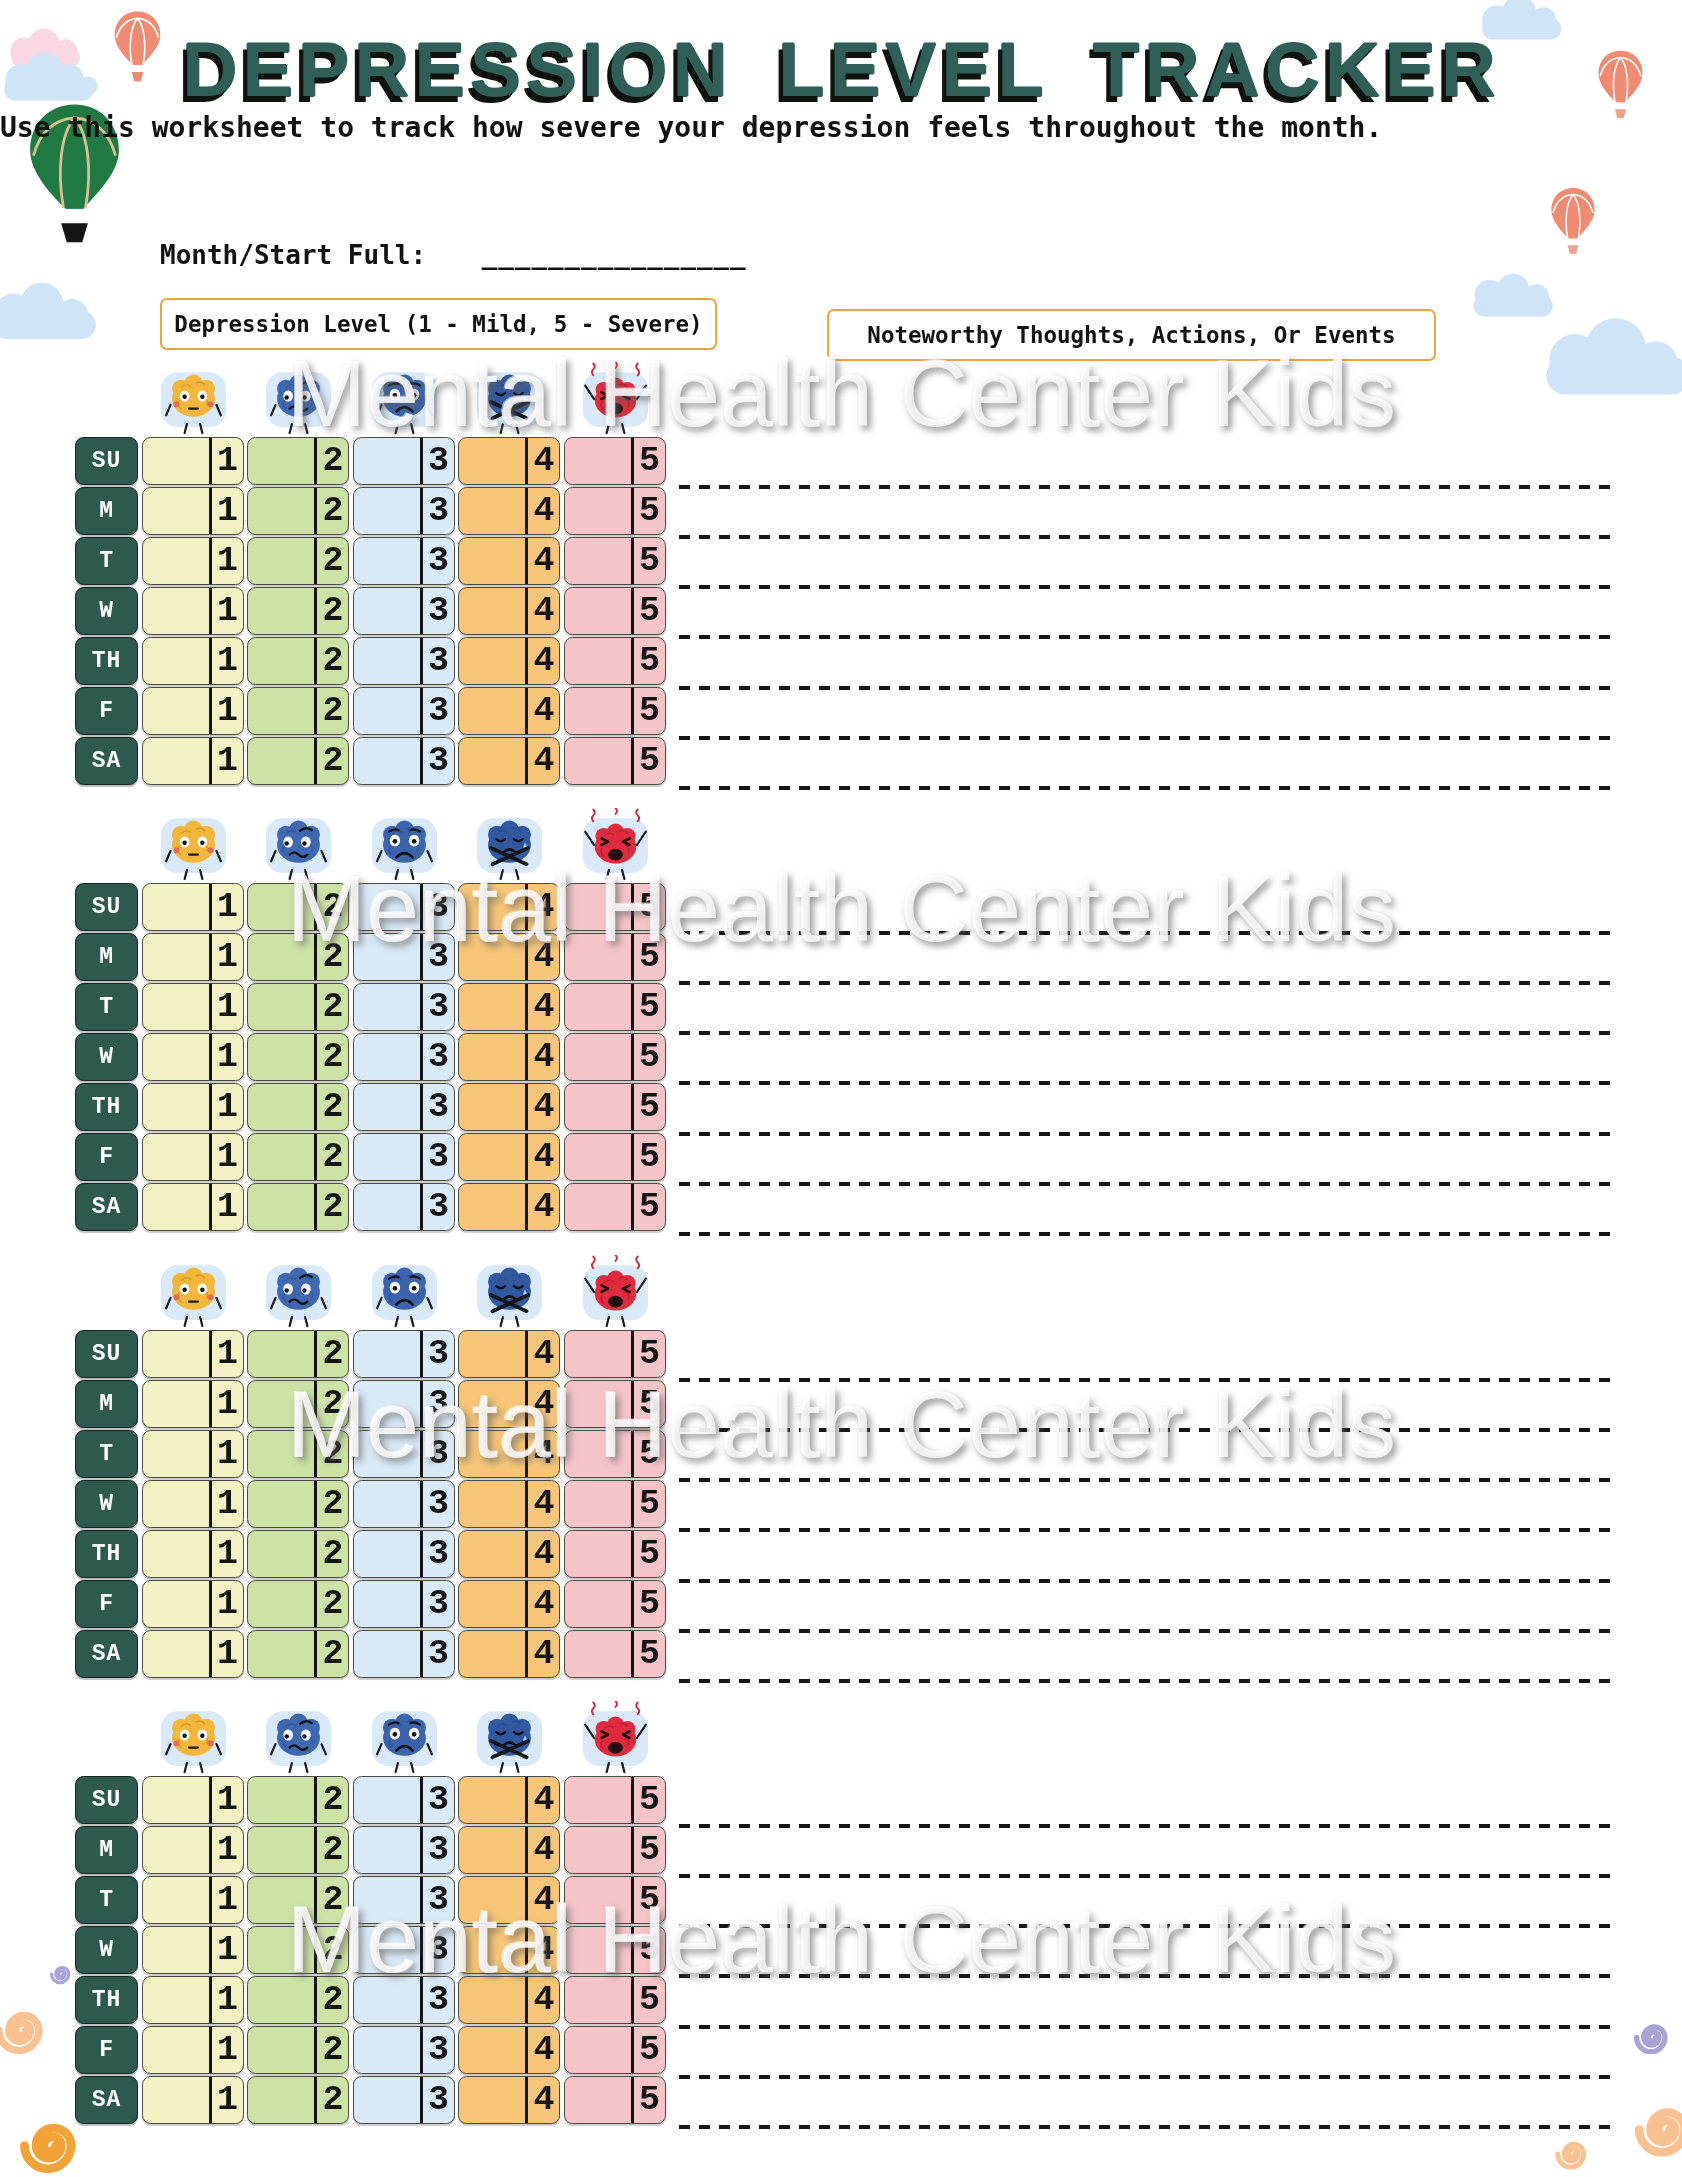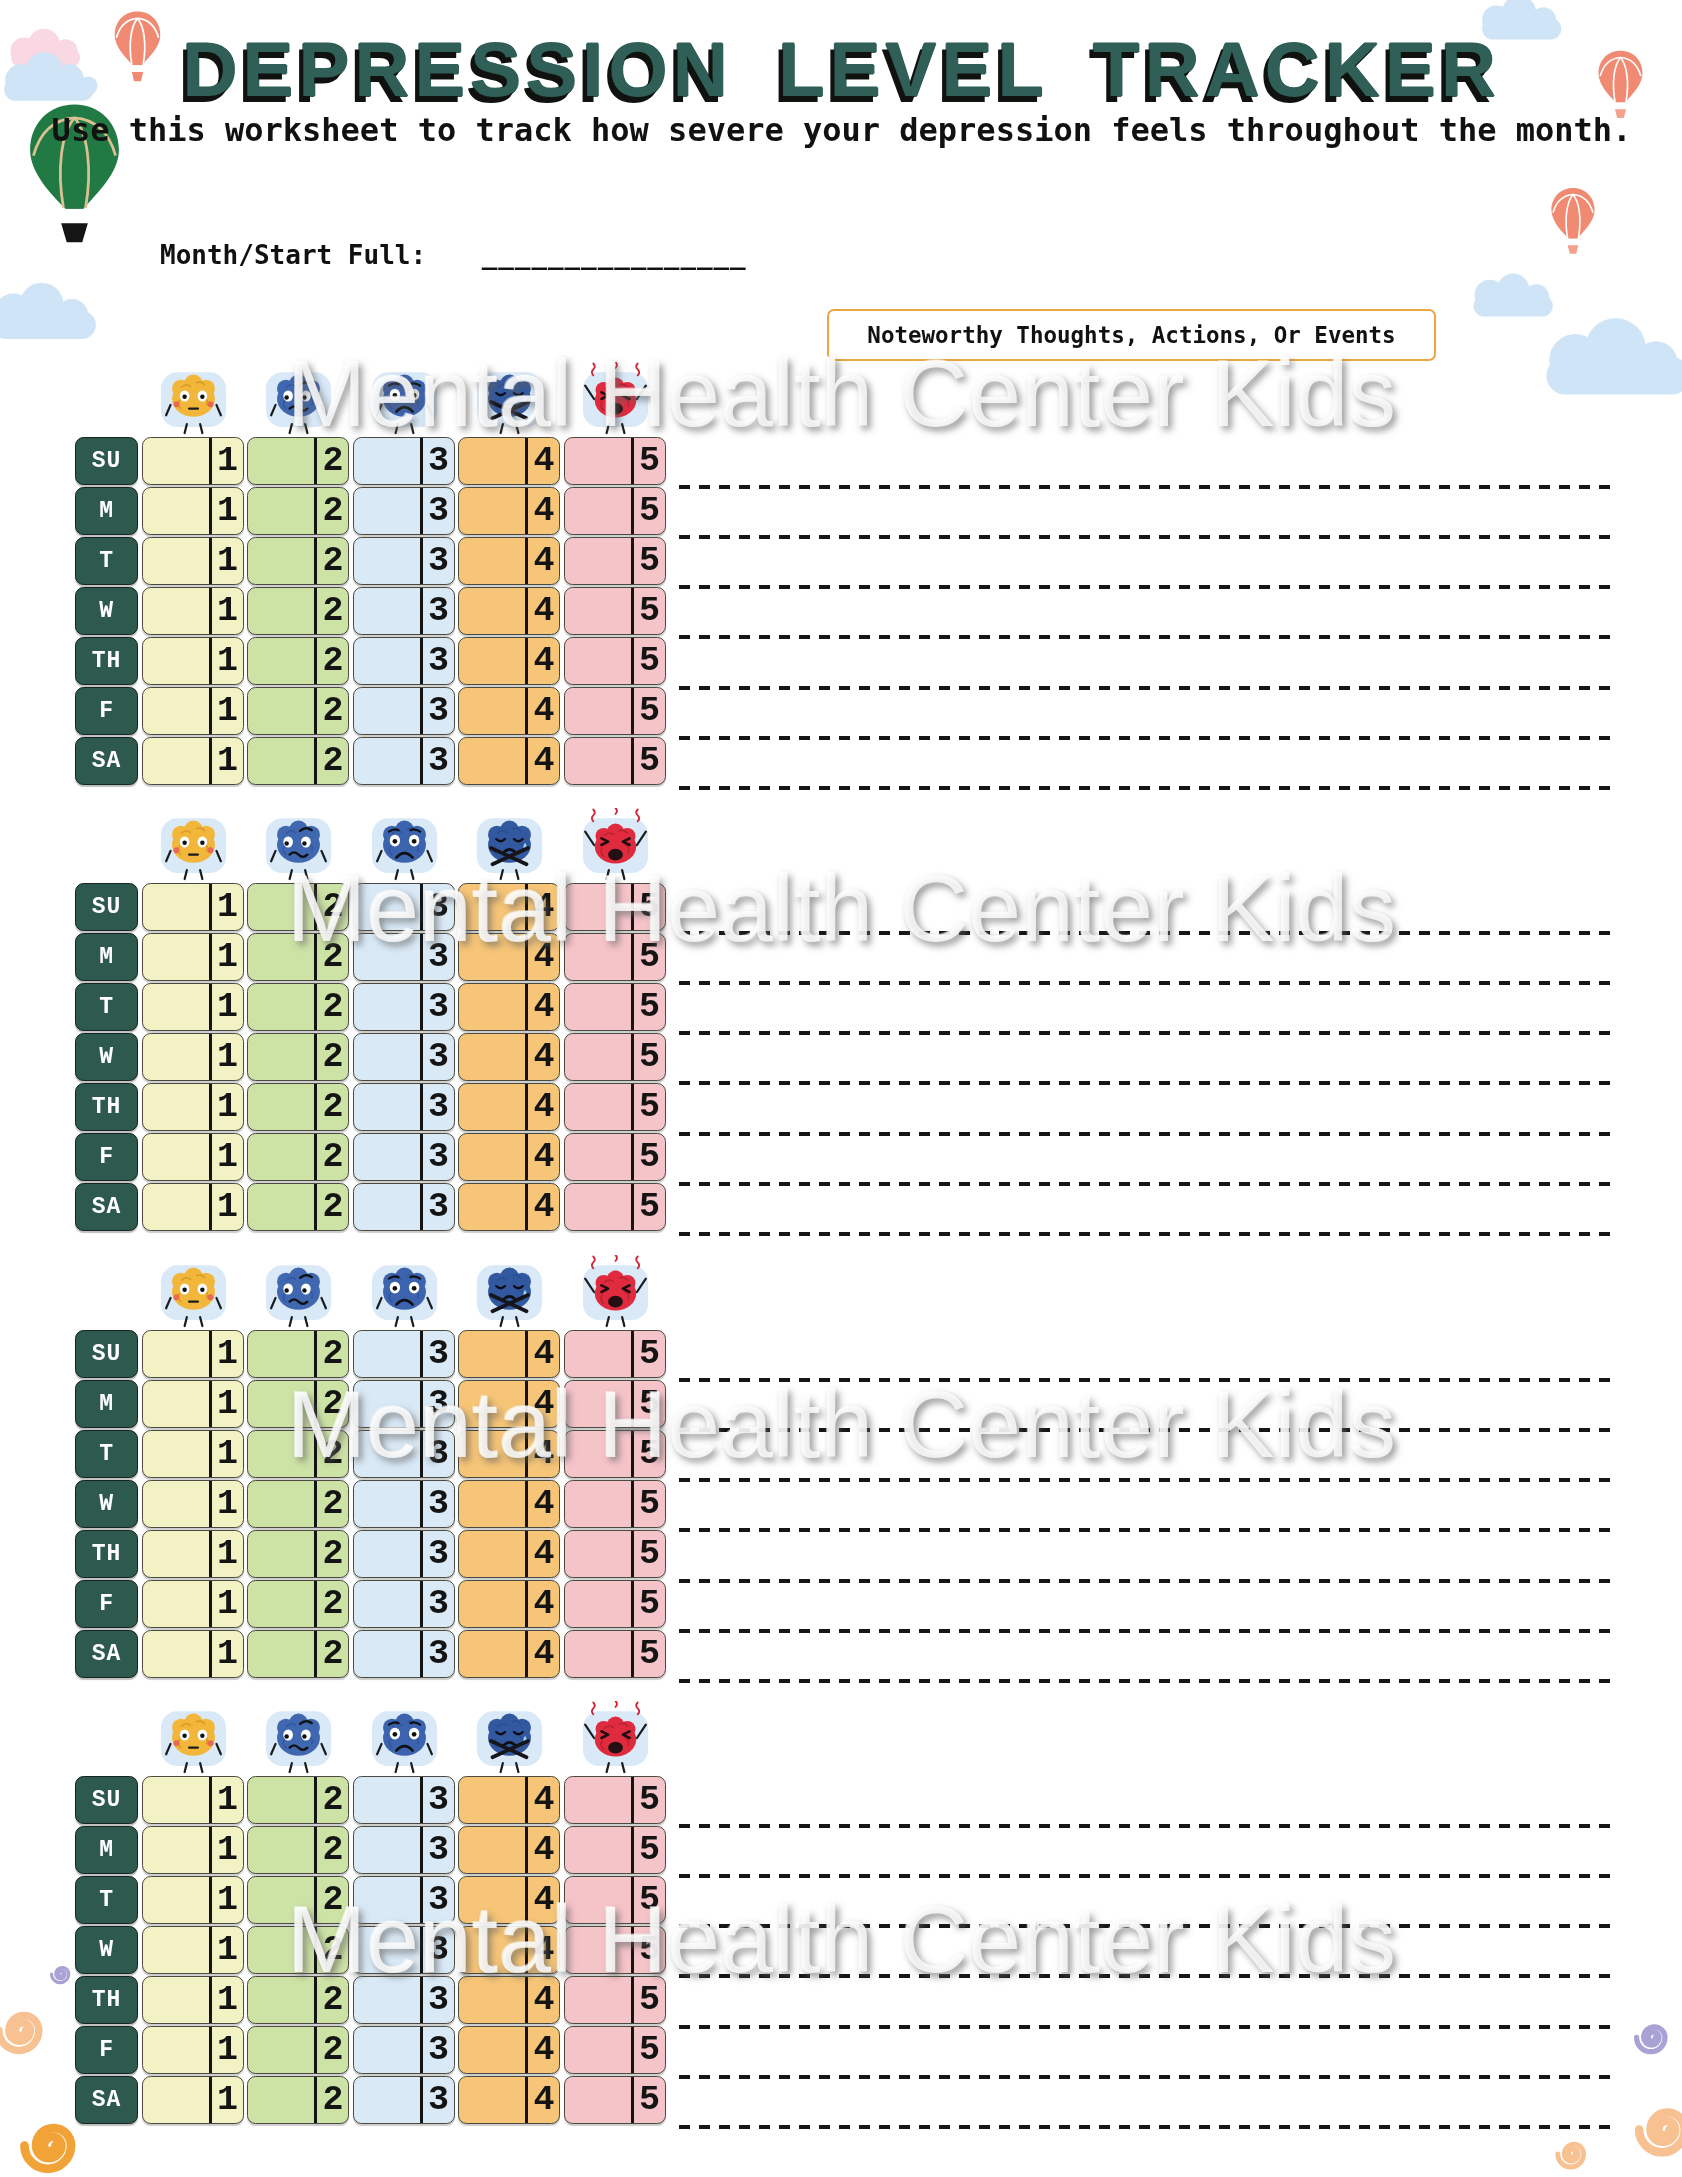--- a/index.html
+++ b/index.html
@@ -9,22 +9,22 @@
   
   .deco{position:absolute;z-index:1;}
   .content{position:absolute;z-index:2;}
   .wm{position:absolute;z-index:3;pointer-events:none;}
 
   
   .title{left:0;top:26px;width:100%;text-align:center;
          font-size:76px;font-weight:bold;letter-spacing:5.2px;word-spacing:19px;
          color:#2f5f57;text-shadow:-4.3px 6px 0 #101210, -0.9px 0 0 #2f5f57, 0.9px 0 0 #2f5f57,
          0 -0.9px 0 #2f5f57, 0 0.9px 0 #2f5f57;}
-  .subtitle{left:0;top:111px;width:100%;text-align:center;
-            font-family:"DejaVu Sans Mono",monospace;font-weight:bold;font-size:32px;color:#111;}
+  .subtitle{left:0;top:111px;width:100%;
+            font-family:"DejaVu Sans Mono",monospace;font-weight:bold;font-size:28px;color:#111;}
   .month-line{left:160px;top:240px;font-family:"DejaVu Sans Mono",monospace;
               font-weight:bold;font-size:26px;color:#111;}
   .month-line .blank{letter-spacing:0.9px;margin-left:40px;}
   .hdr-box{top:298px;height:48px;border:2.6px solid #eaa741;border-radius:7px;background:#fff;
            display:flex;align-items:center;justify-content:center;
            font-family:"DejaVu Sans Mono",monospace;font-weight:bold;font-size:22.5px;color:#111;}
   .hdr-box.level{left:160px;width:553px;}
   .hdr-box.notes{left:827px;width:605px;margin-top:11px;}
 
   
@@ -175,20 +175,23 @@
   <svg class="deco" style="left:1548px;top:2127px;width:54px;height:54px" viewBox="0 0 100 100">
     <path d="M50 50 a6 6 0 0 1 -12 0 a9 9 0 0 1 18 0 a13 13 0 0 1 -26 0 a18 18 0 0 1 36 0 a24 24 0 0 1 -48 0" fill="none" stroke="#f8c191" stroke-width="9" stroke-linecap="round"></path>
   </svg>
 
   <div class="content title">DEPRESSION LEVEL TRACKER</div>
   <div class="content subtitle">Use this worksheet to track how severe your depression feels throughout the month.</div>
   <div class="content month-line">
     <span>Month/Start Full:</span>
     <span class="blank">________________</span>
   </div>
+  <div class="content hdr-box level">
+    <span>Depression Level (1 - Mild, 5 - Severe)</span>
+  </div>
   <div class="content hdr-box notes">
     <span>Noteworthy Thoughts, Actions, Or Events</span>
   </div>
 
   <div id="blocks">
       <div class="block" style="top: 363px;">
         <div class="brains-row">
           <div class="brain-slot">
             <svg viewBox="0 0 100 100">
       <rect x="6" y="14" width="88" height="74" rx="22" fill="#d9e9f8"></rect>

